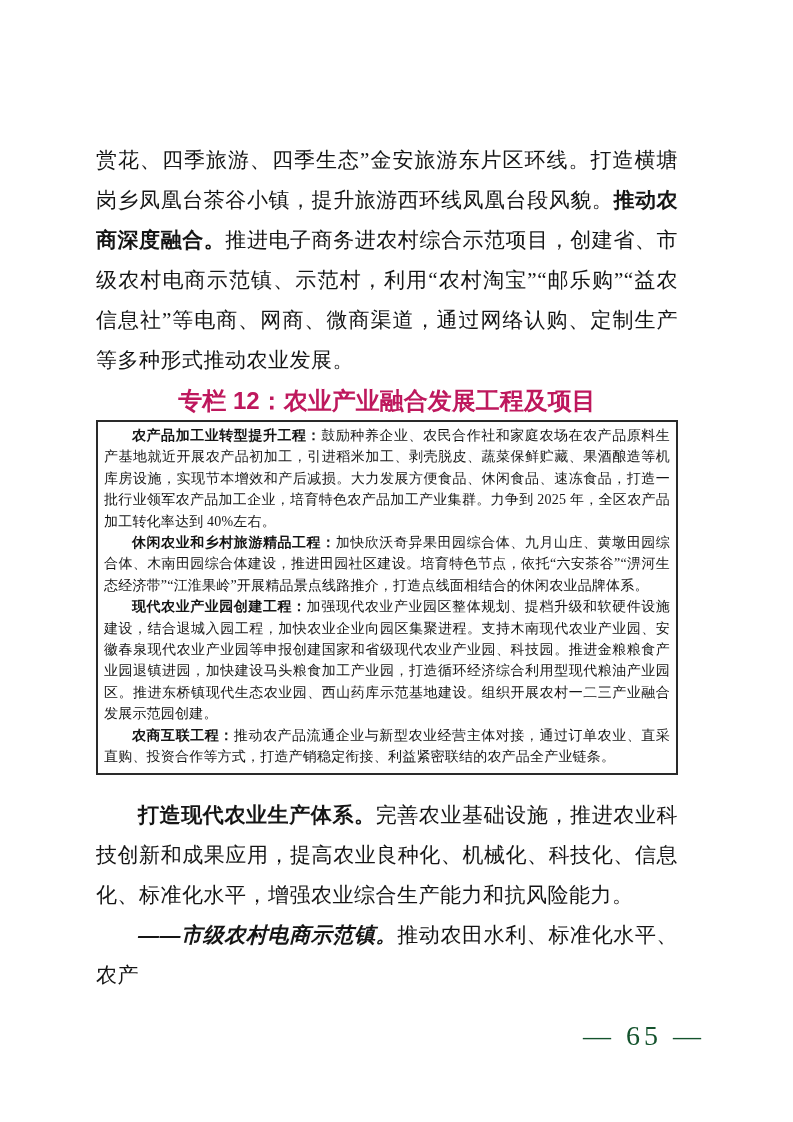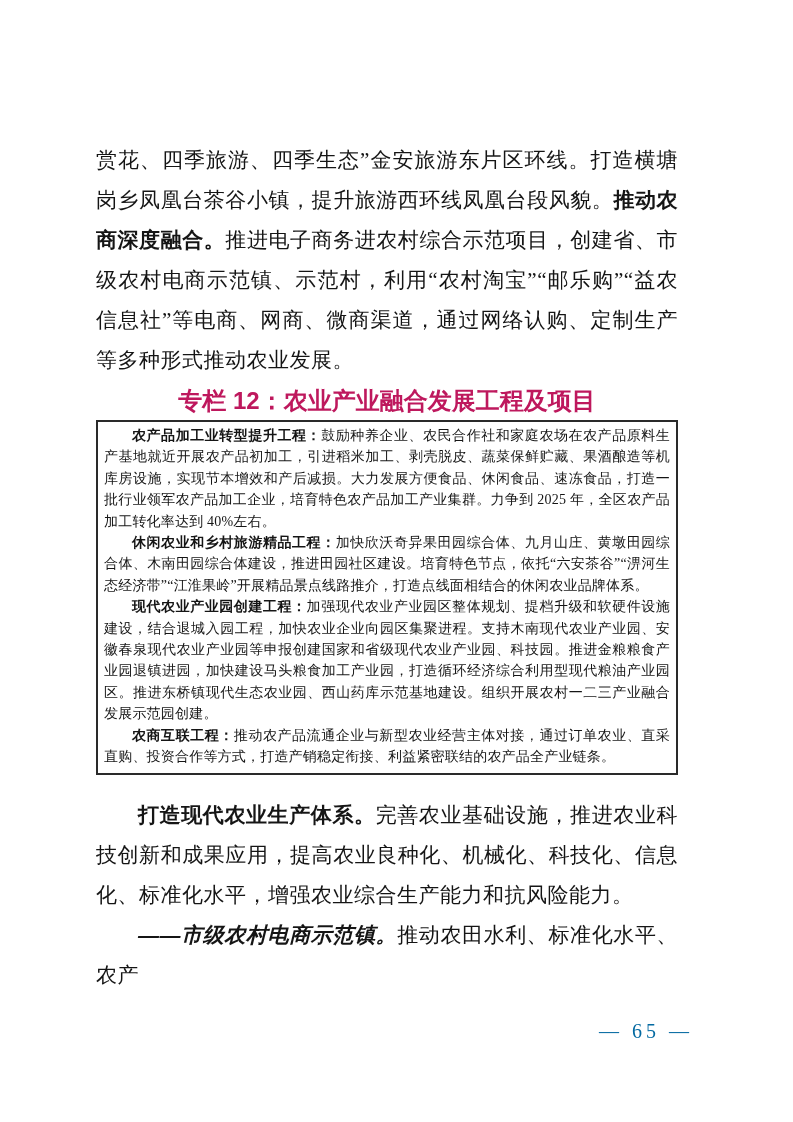--- a/index.html
+++ b/index.html
@@ -59,24 +59,24 @@
     font-family: "Liberation Sans", "DejaVu Sans", sans-serif;
   }
   .para-after-box { margin-top: 20px; }
   .dash-lead {
     font-weight: 700;
     font-style: italic;
   }
   .page-footer {
     position: absolute;
     top: 1020px;
-    right: 100px;
-    font-size: 20px;
+    right: 88px;
+    font-size: 28px;
     letter-spacing: 4px;
-    color: #0369a1;
+    color: #14532d;
     font-family: "Liberation Serif", "DejaVu Serif", serif;
   }
 </style>
 </head>
 <body>
 
 <div class="content">
 
   <p class="main-para"><span>赏花、四季旅游、四季生态”金安旅游东片区环线。打造横塘岗乡凤凰台茶谷小镇，提升旅游西环线凤凰台段风貌。</span><span class="bold-run">推动农商深度融合。</span><span>推进电子商务进农村综合示范项目，创建省、市级农村电商示范镇、示范村，利用“农村淘宝”“邮乐购”“益农信息社”等电商、网商、微商渠道，通过网络认购、定制生产等多种形式推动农业发展。</span></p>
 

